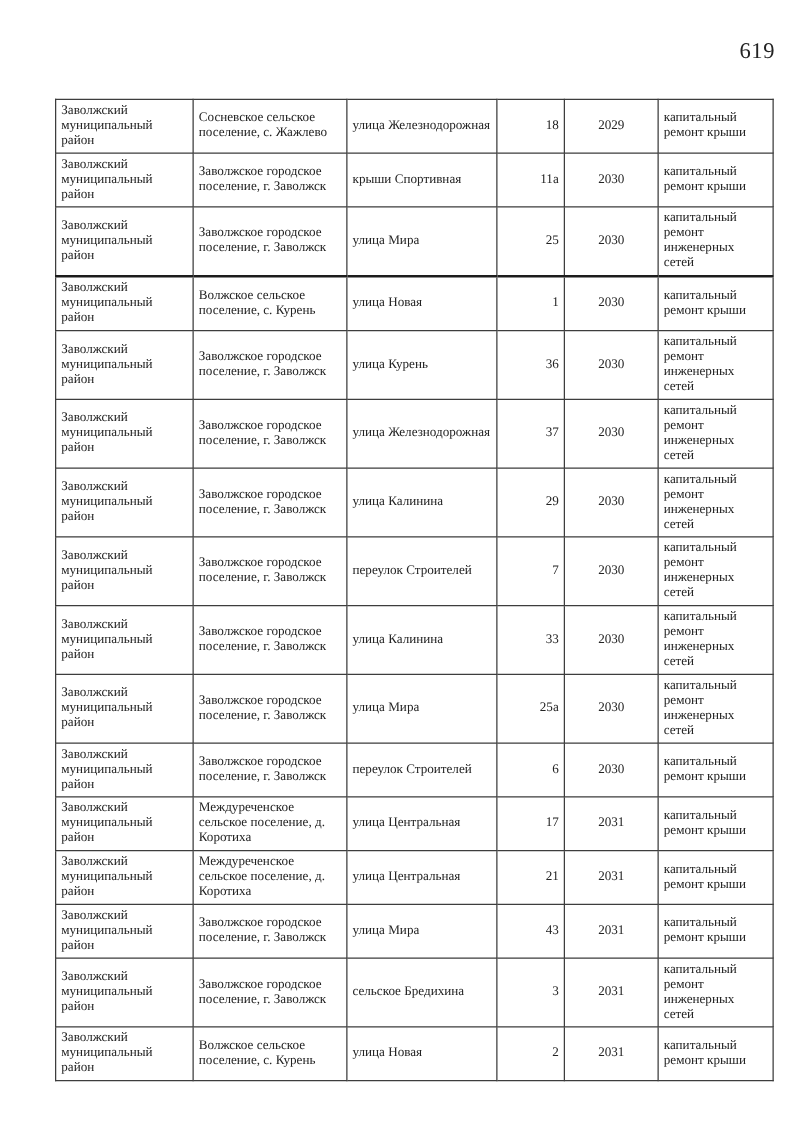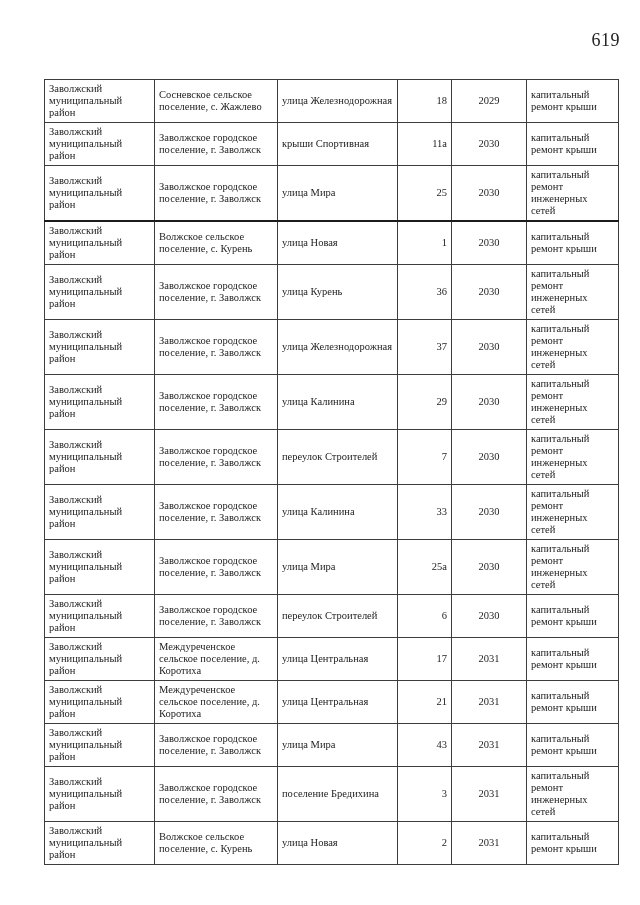--- a/index.html
+++ b/index.html
@@ -175,21 +175,21 @@
         <td class="col-district">Заволжский муниципальный район</td>
         <td class="col-settlement">Заволжское городское поселение, г. Заволжск</td>
         <td class="col-street">улица Мира</td>
         <td class="col-house">43</td>
         <td class="col-year">2031</td>
         <td class="col-work">капитальный ремонт крыши</td>
       </tr>
       <tr>
         <td class="col-district">Заволжский муниципальный район</td>
         <td class="col-settlement">Заволжское городское поселение, г. Заволжск</td>
-        <td class="col-street">поселение Бредихина</td>
+        <td class="col-street">сельское Бредихина</td>
         <td class="col-house">3</td>
         <td class="col-year">2031</td>
         <td class="col-work">капитальный ремонт инженерных сетей</td>
       </tr>
       <tr>
         <td class="col-district">Заволжский муниципальный район</td>
         <td class="col-settlement">Волжское сельское поселение, с. Курень</td>
         <td class="col-street">улица Новая</td>
         <td class="col-house">2</td>
         <td class="col-year">2031</td>

